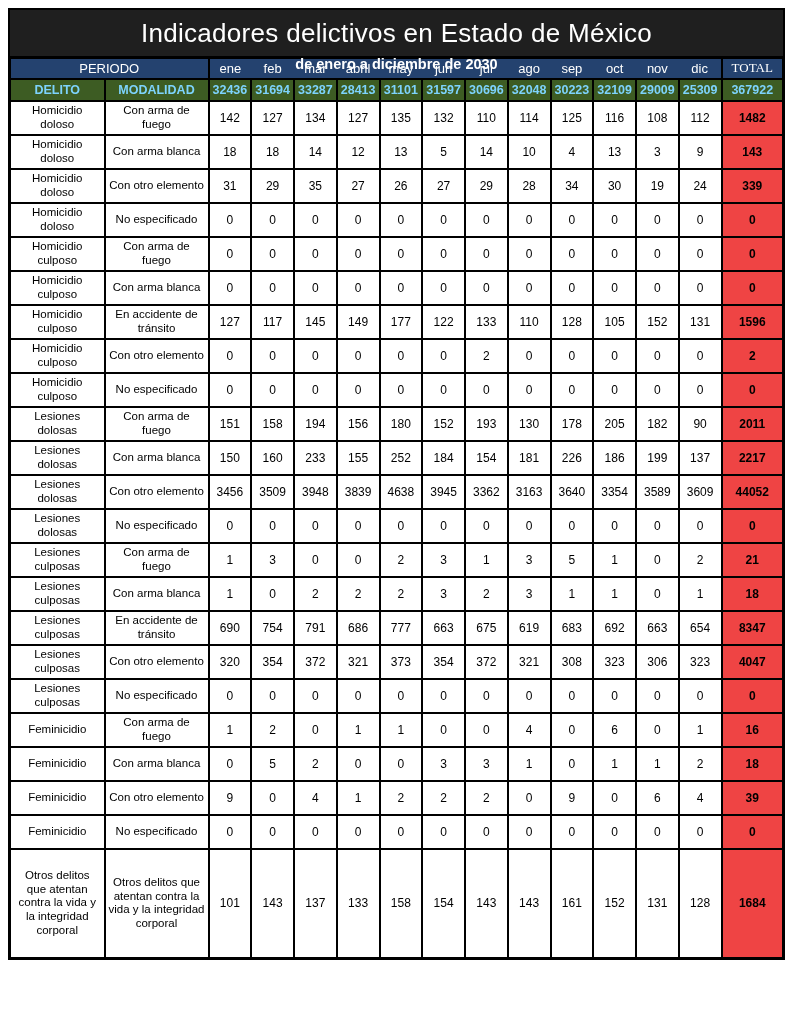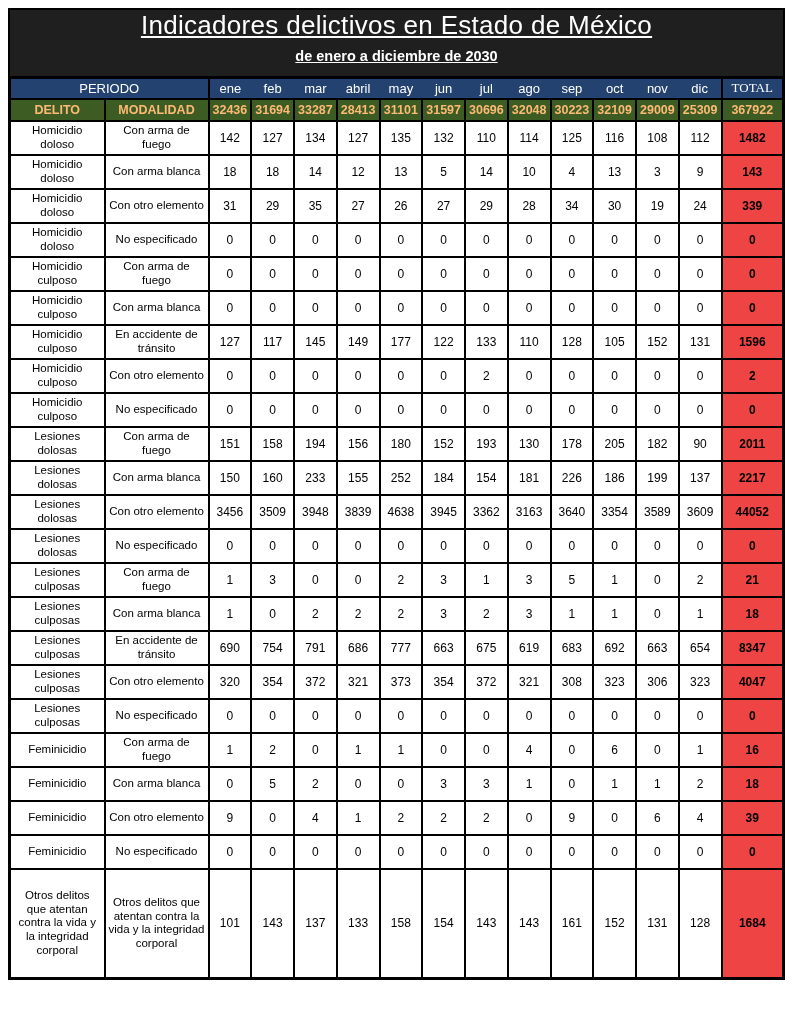--- a/index.html
+++ b/index.html
@@ -4,42 +4,42 @@
 <style>
   html,body{margin:0;padding:0;}
   body{
     width:793px;height:1023px;background:#ffffff;position:relative;
     font-family:"Liberation Sans", sans-serif;color:#000;
   }
   .page{position:absolute;left:8px;top:8px;width:777px;}
   .title-block{
     background:#1F1F1F;color:#fff;text-align:center;
     border:2px solid #000;border-bottom:none;
-    height:68px;box-sizing:border-box;text-decoration:underline;
+    height:48px;box-sizing:border-box;padding-top:8px;
   }
   .title{font-size:26px;font-weight:400;letter-spacing:0.3px;}
   .subtitle{font-size:14.5px;font-weight:bold;margin-top:7px;}
   table{
     border-collapse:collapse;table-layout:fixed;width:777px;
     border:3px solid #000;
   }
   th,td{
     text-align:center;vertical-align:middle;padding:1px 2px;
     overflow:hidden;box-sizing:border-box;
   }
   
   tr.period-row th{
     background:#24426F;color:#ffffff;font-weight:400;font-size:13px;
     height:21px;border:none;border-top:2px solid #000;border-bottom:2px solid #000;
   }
   tr.period-row th.period-label{border-right:2px solid #000;}
   tr.period-row th.total-head{border-left:2px solid #000;font-family:Liberation Serif, serif;}
   
   tr.totals-row th{
-    background:#3D5C23;color:#fdba74;font-weight:bold;font-size:12.5px;
+    background:#3D5C23;color:#7dd3fc;font-weight:bold;font-size:12.5px;
     height:22px;border:2px solid #000;
   }
   tbody td{border:2px solid #000;font-size:12px;background:#fff;}
   tbody tr{height:34px;}
   tbody tr.tall-row{height:110px;}
   td.label-col{font-size:11.5px;line-height:1.18;padding:2px 3px;}
   td.total-col{background:#ef4444;font-weight:bold;}
 </style>
 </head>
 <body>

